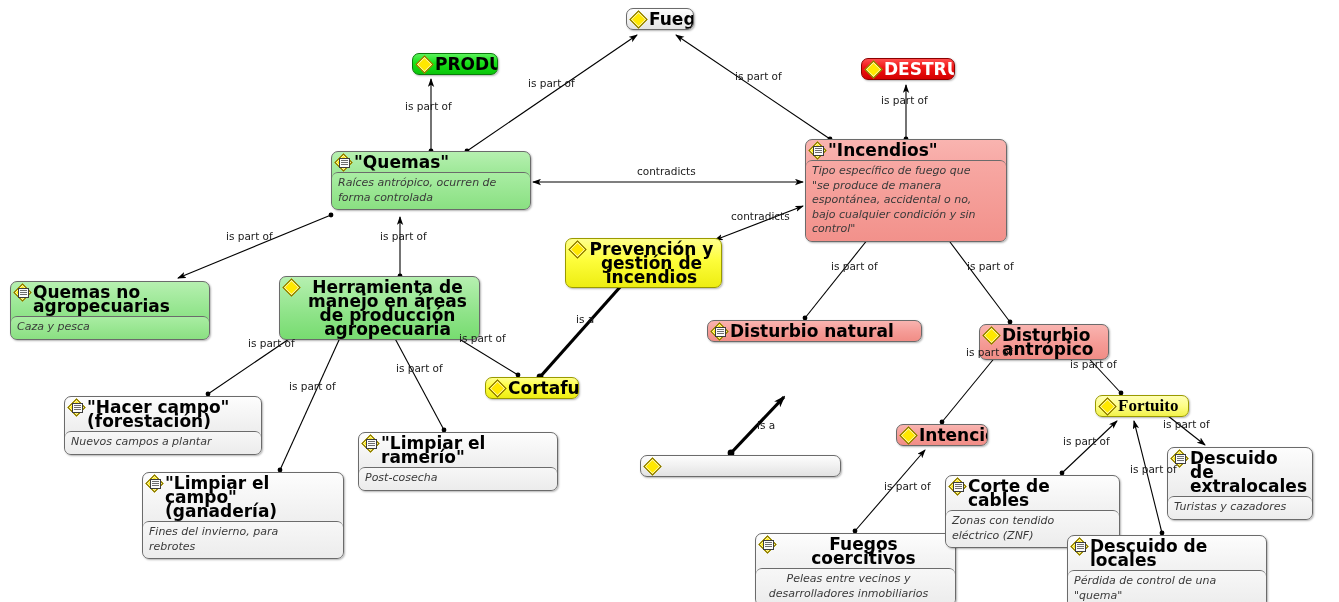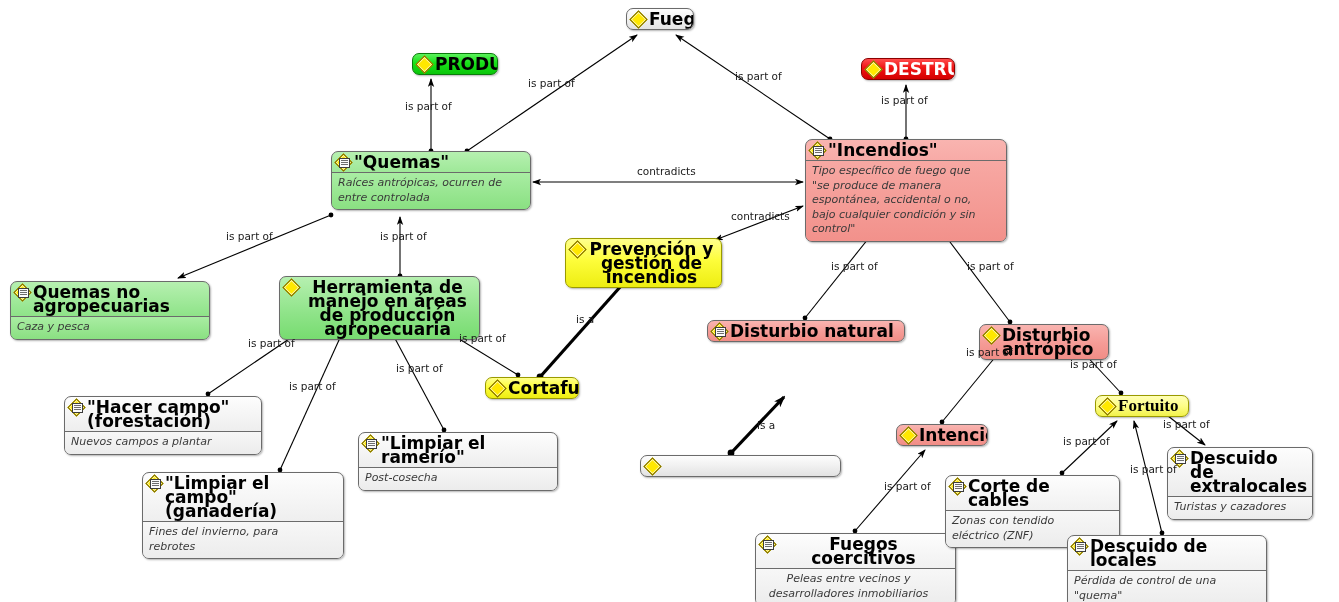--- a/index.html
+++ b/index.html
@@ -8,21 +8,21 @@
   #canvas{position:relative;width:1339px;height:602px;background:#ffffff;overflow:hidden;}
   svg#edges{position:absolute;left:0;top:0;width:1339px;height:602px;pointer-events:none;}
 
   .node{position:absolute;box-sizing:border-box;border:1px solid #6b6b6b;border-radius:7px;
         overflow:hidden;box-shadow:1px 1px 2px rgba(0,0,0,0.30);}
   .node .hdr{display:flex;align-items:flex-start;gap:4px;padding:3px 6px 3px 4px;
         font-size:17px;font-weight:bold;color:#000;line-height:14px;}
   .node .hdr .txt{flex:1;}
   .node.center .hdr{justify-content:center;text-align:center;}
   .node .body{padding:3px 20px 4px 6px;font-size:11px;font-style:italic;color:#3a3a3a;
-        line-height:14.5px;border-top:1px solid #6b6b6b;}
+        line-height:14.5px;border-top:1px solid #6b6b6b;border-radius:6px;}
 
   
   .grey  { background:linear-gradient(180deg,#fdfdfd 0%,#efefef 55%,#e2e2e2 100%); }
   .grey .body{ background:linear-gradient(180deg,#f7f7f7 0%,#ececec 100%); }
 
   .green { background:linear-gradient(180deg,#b6f0b0 0%,#8ee388 60%,#77dc70 100%); }
   .green .body{ background:linear-gradient(180deg,#a9eda3 0%,#8ae082 100%); }
 
   .brightgreen{ background:linear-gradient(180deg,#5bf25b 0%,#18e018 45%,#0ac60a 100%);
         border-color:#0b7a0b;}
@@ -128,21 +128,21 @@
       <div class="node green" style="left: 331px; top: 151px; width: 200px;">
         <div class="hdr">
           <span class="icon">
             <span class="dia"></span>
             <span class="pg">
               <i></i>
             </span>
           </span>
           <span class="txt">"Quemas"</span>
         </div>
-        <div class="body">Raíces antrópicas, ocurren de entre controlada</div>
+        <div class="body">Raíces antrópico, ocurren de forma controlada</div>
       </div>
       <div class="node pink" style="left: 805px; top: 139px; width: 202px;">
         <div class="hdr">
           <span class="icon">
             <span class="dia"></span>
             <span class="pg">
               <i></i>
             </span>
           </span>
           <span class="txt">"Incendios"</span>
@@ -178,21 +178,21 @@
         </div>
       </div>
       <div class="node yellow" style="left: 485px; top: 377px; width: 94px;">
         <div class="hdr">
           <span class="icon">
             <span class="dia"></span>
           </span>
           <span class="txt">Cortafuegos</span>
         </div>
       </div>
-      <div class="node pink" style="left: 707px; top: 320px; width: 198px;">
+      <div class="node pink" style="left: 707px; top: 320px; width: 215px;">
         <div class="hdr">
           <span class="icon">
             <span class="dia"></span>
             <span class="pg">
               <i></i>
             </span>
           </span>
           <span class="txt">Disturbio natural</span>
         </div>
       </div>

